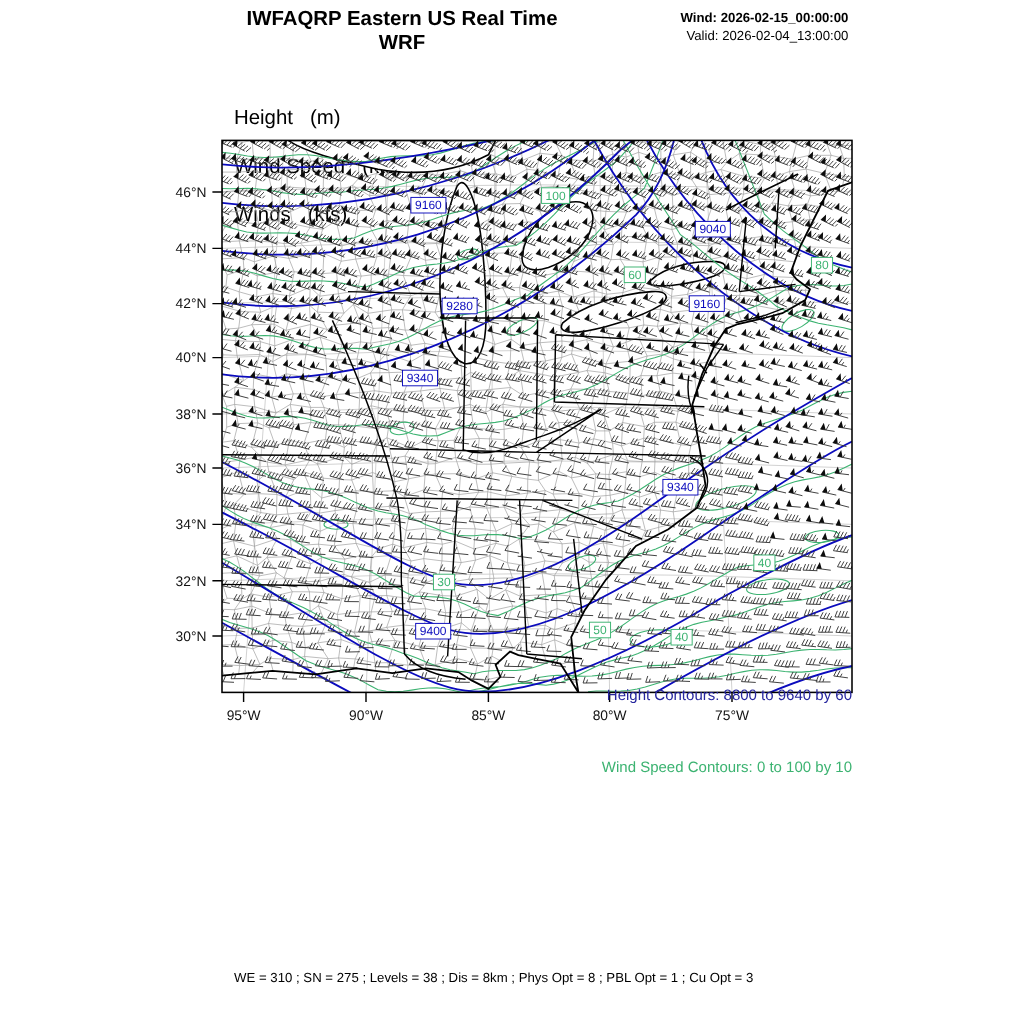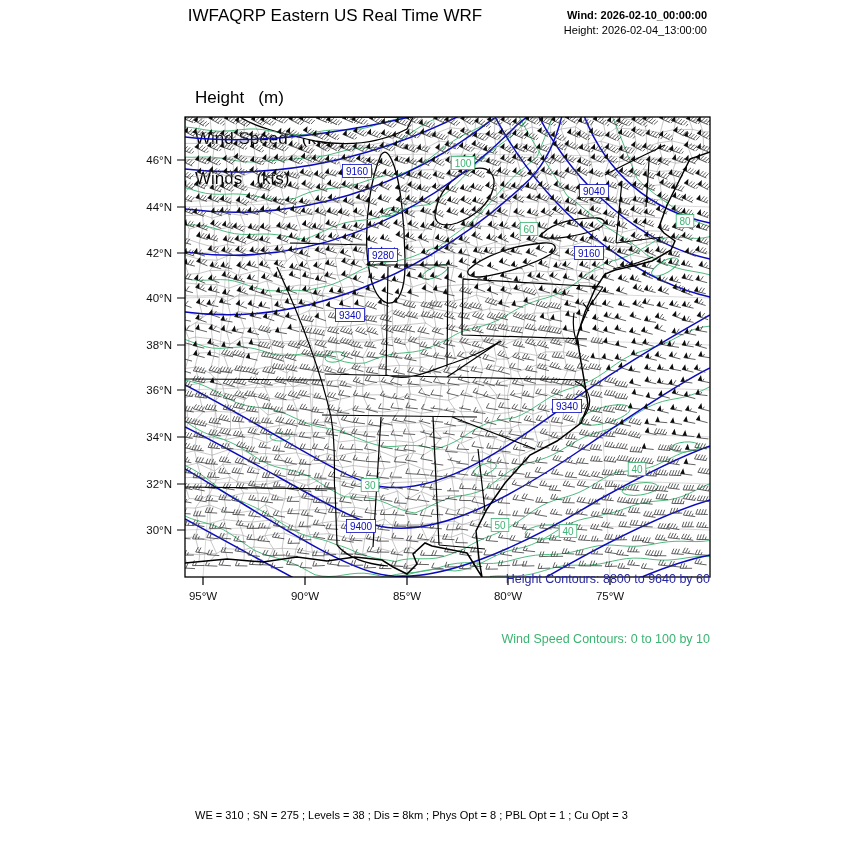--- a/index.html
+++ b/index.html
@@ -1,34 +1,34 @@
 <!DOCTYPE html>
 <html><head>
 <meta charset="utf-8">
 <style>
   html,body{margin:0;padding:0;background:#fff;width:850px;height:850px;overflow:hidden;
     font-family:"Liberation Sans", sans-serif;}
   .abs{position:absolute;}
-  #title{left:185px;top:6px;width:300px;text-align:center;font-size:17px;font-weight:normal;color:#000;}
+  #title{left:185px;top:6px;width:300px;text-align:center;font-size:17px;font-weight:bold;color:#000;}
   #times{right:143px;top:8px;text-align:right;font-size:11px;color:#000;line-height:15px;}
   #times .init{font-weight:bold;}
   #legend{left:195px;top:64px;font-size:17px;color:#000;line-height:13.5px;white-space:pre;}
   #cap-height{right:140px;top:572px;font-size:12.5px;text-align:right;margin-left:28px;}
   #cap-wind{right:140px;top:632px;font-size:12.5px;text-align:right;}
   #footer{left:195px;top:808px;font-size:11px;color:#000;line-height:14px;}
   svg text{font-family:"Liberation Sans", sans-serif;}
 </style>
 </head>
 <body>
 
 <div class="abs" id="title">IWFAQRP Eastern US Real Time WRF</div>
 
 <div class="abs" id="times">
-  <div class="init"><span>Wind:</span> <span>2026-02-10_00:00:00</span></div>
-  <div><span>Height:</span> <span>2026-02-04_13:00:00</span></div>
+  <div class="init"><span>Wind:</span> <span>2026-02-15_00:00:00</span></div>
+  <div><span>Valid:</span> <span>2026-02-04_13:00:00</span></div>
 </div>
 
 <div class="abs" id="legend">
   <div>Height   (m)</div>
   <div>Wind Speed   (kts)</div>
   <div>Winds   (kts)</div>
 </div>
 
 <svg class="abs" id="mapsvg" style="left:140px;top:109px;" width="620" height="510" viewBox="0 0 620 510">
     <defs>

